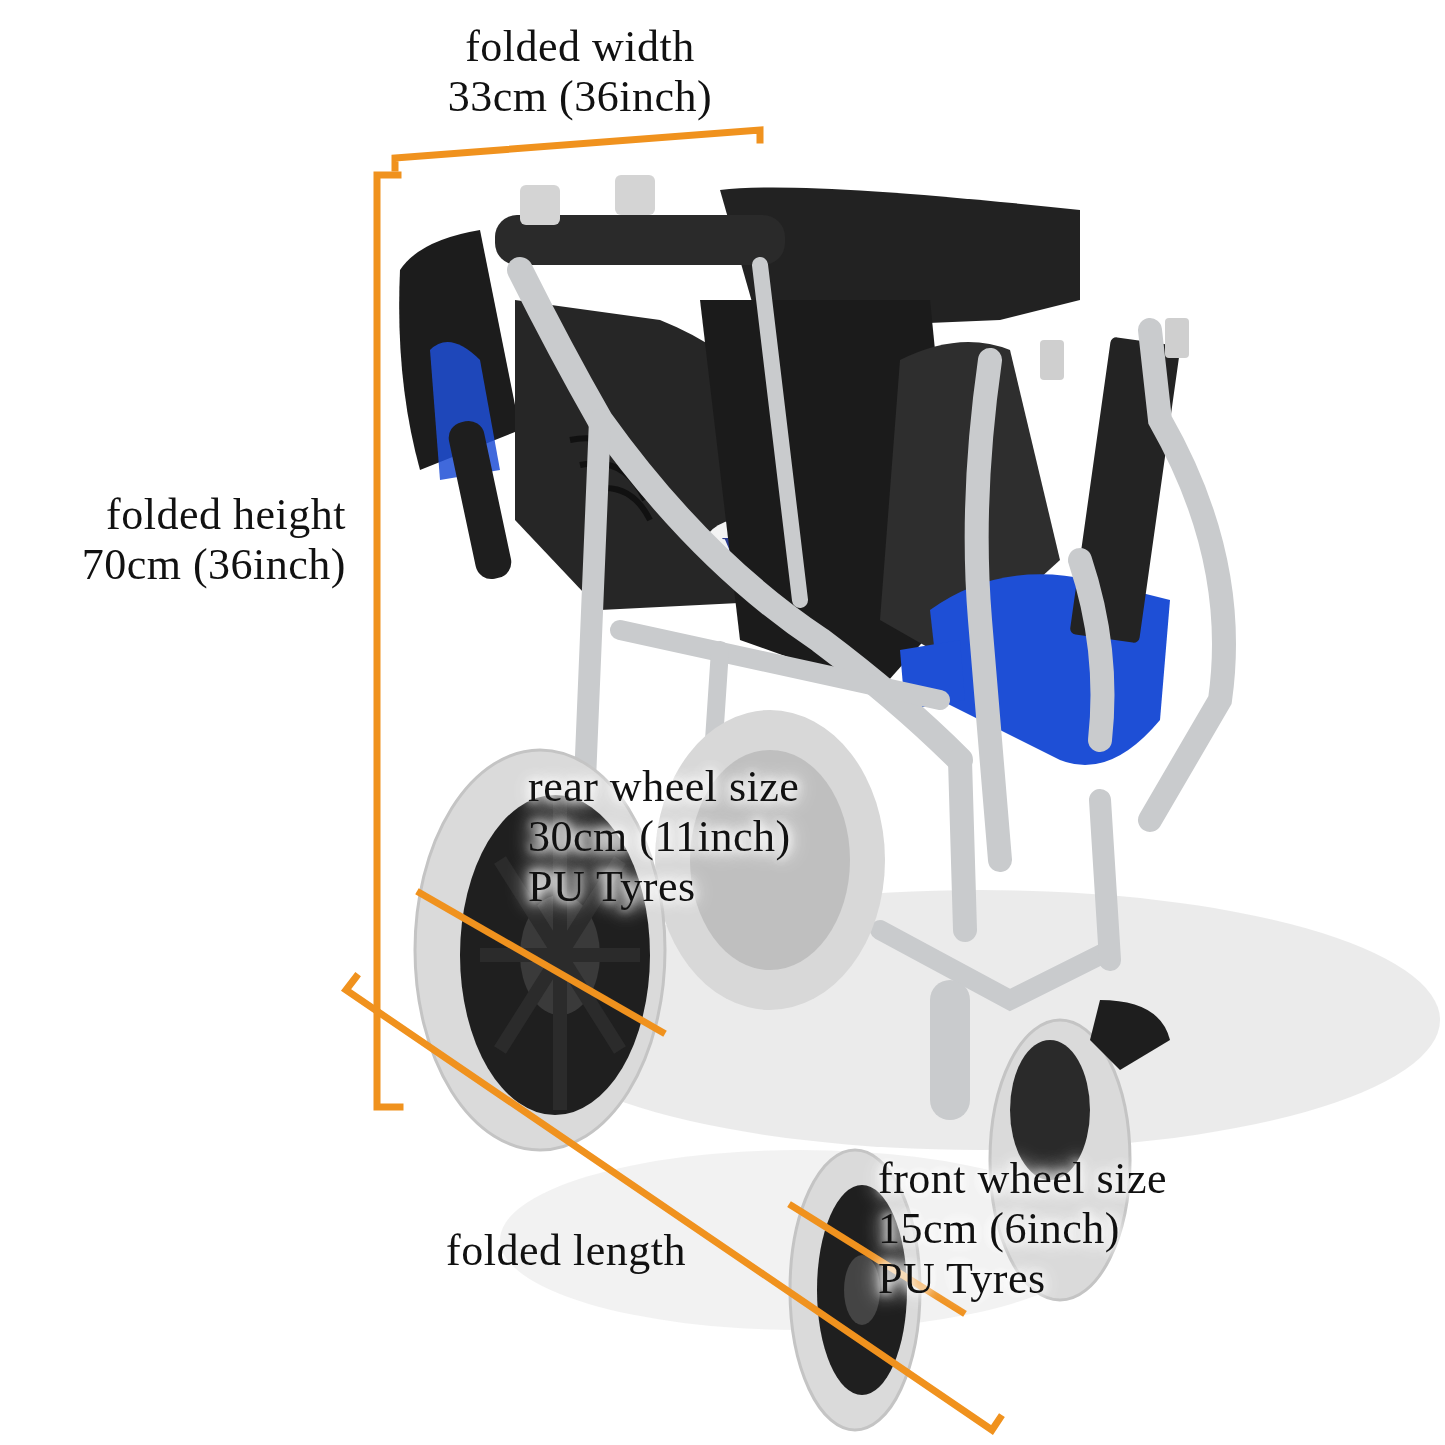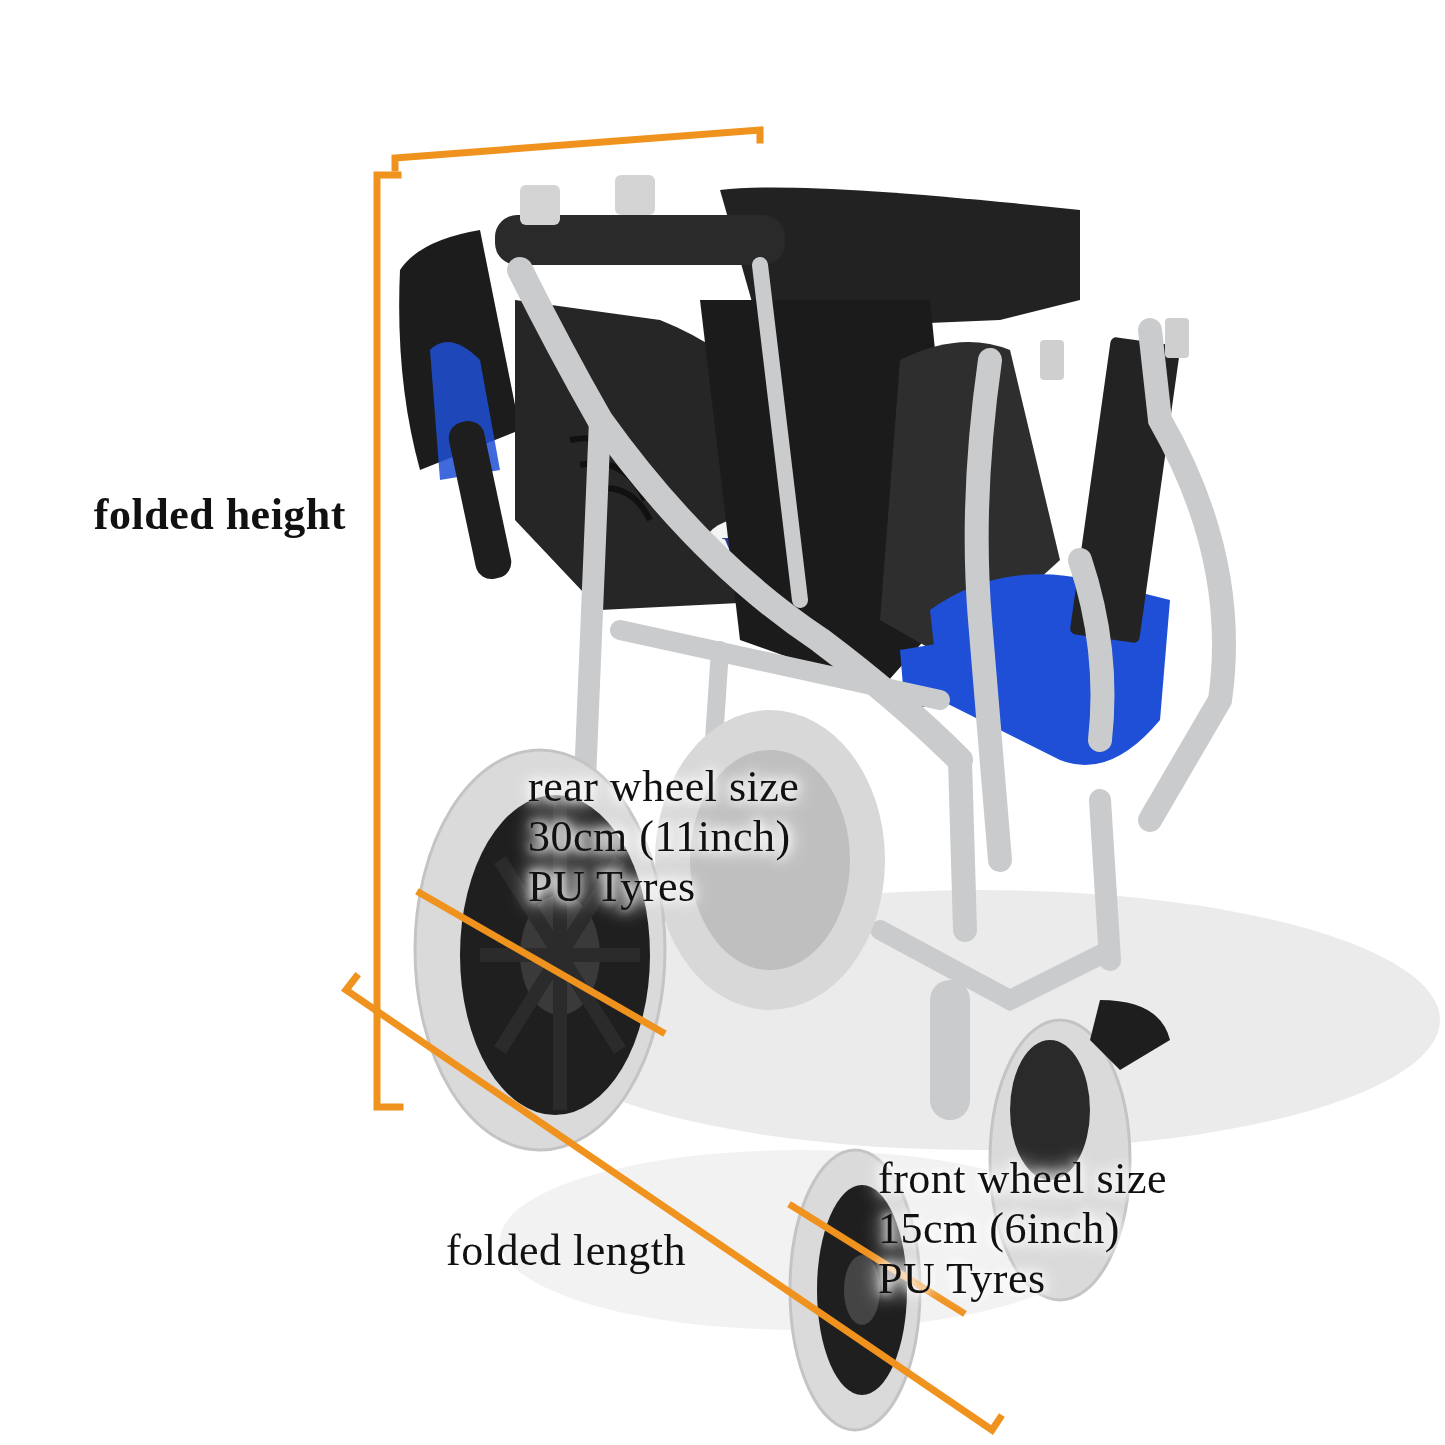--- a/index.html
+++ b/index.html
@@ -111,23 +111,28 @@
       <polyline points="398,175 377,175 377,1107 400,1107"></polyline>
 
       <polyline points="356,977 346,990 992,1430 1000,1418"></polyline>
 
       <line x1="420" y1="893" x2="662" y2="1032"></line>
 
       <line x1="792" y1="1206" x2="962" y2="1312"></line>
     </g>
   </svg>
 
+  <div class="label center" style="left:395px; top:22px; width:370px;">
+    <span>folded width</span>
+    <span>33cm (36inch)</span>
+  </div>
 
-  <div class="label right" style="left:20px; top:490px; width:326px;font-weight:bold;">
+  <div class="label right" style="left:20px; top:490px; width:326px;">
     <span>folded height</span>
+    <span>70cm (36inch)</span>
   </div>
 
   <div class="label right" style="left:352px; top:1226px; width:334px;">
     <span>folded length</span>
   </div>
 
   <div class="label halo" style="left:528px; top:762px;">
     <span>rear wheel size</span>
     <span>30cm (11inch)</span>
     <span>PU Tyres</span>

